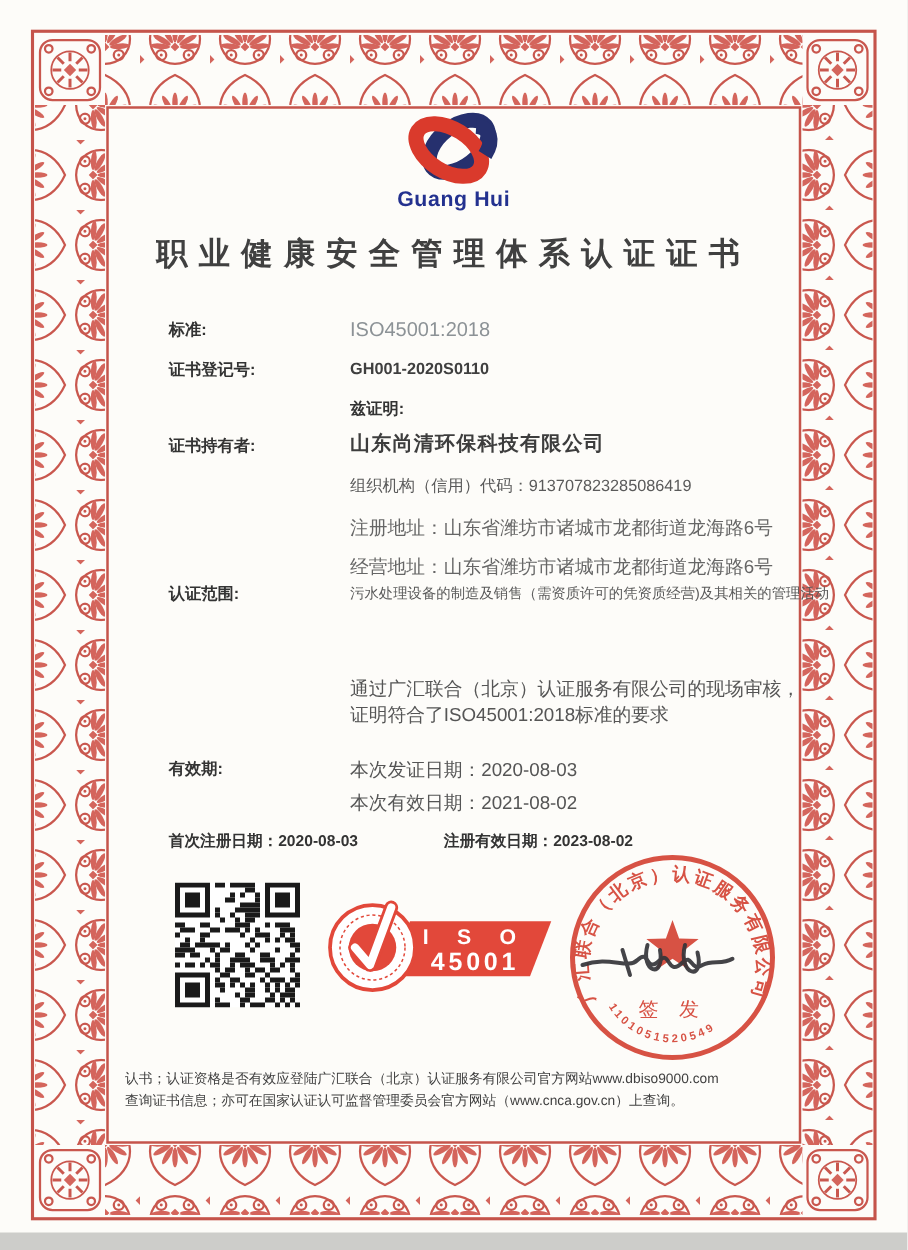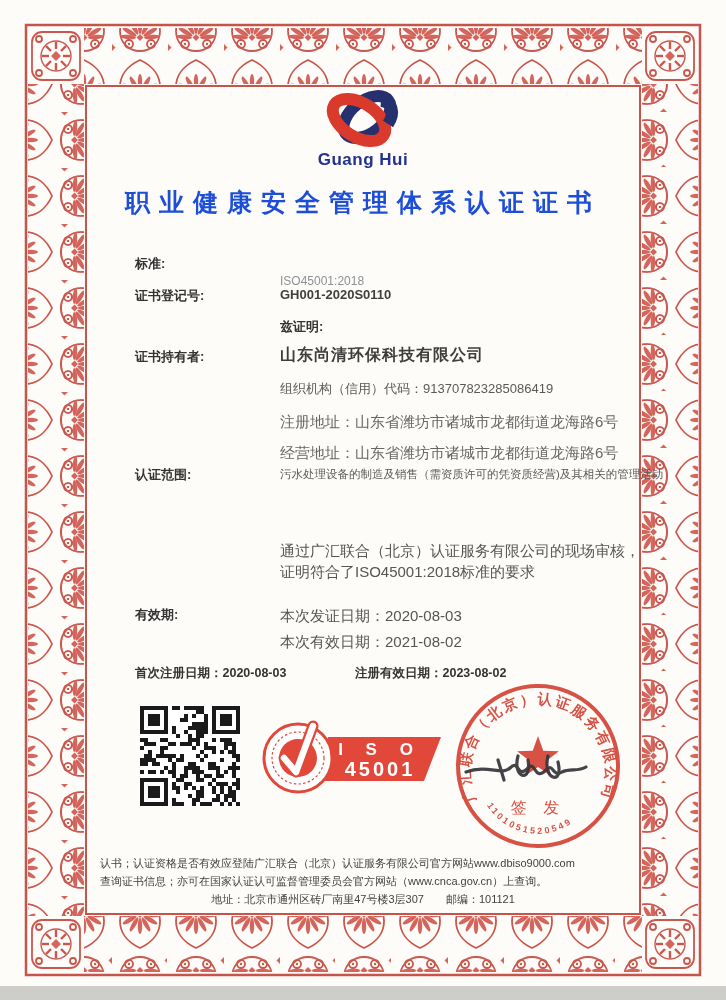--- a/index.html
+++ b/index.html
@@ -8,24 +8,24 @@
     background:#fdfcf9;overflow:hidden;
     font-family:"Liberation Sans","DejaVu Sans",sans-serif;
     color:#2b2b2b;
   }
   .abs{position:absolute;}
   .border-svg{position:absolute;left:0;top:0;}
   .logo-wrap{left:293px;top:86px;width:140px;height:66px;}
   .logo-text{left:0;top:150px;width:726px;text-align:center;
     font-weight:bold;font-size:17px;color:#23318f;letter-spacing:.5px;}
   .cert-title{left:0;top:186px;width:726px;text-align:center;
-    font-weight:bold;font-size:25px;letter-spacing:9px;color:#1d4ed8;}
+    font-weight:bold;font-size:25px;letter-spacing:9px;color:#404040;}
   .lbl{font-weight:bold;font-size:13px;color:#333;white-space:nowrap;}
   .val{font-size:15px;color:#5a5a5a;white-space:nowrap;}
-  .val-light{font-size:12px;color:#8c9296;margin-top:18px;}
+  .val-light{font-size:16px;color:#8c9296;}
   .val-bold{font-weight:bold;font-size:13px;color:#3f3f3f;text-align:right;}
   .holder{font-weight:bold;font-size:16px;color:#3d3d3d;letter-spacing:1px;}
   .date-bold{font-weight:bold;font-size:12.5px;color:#333;white-space:nowrap;}
   .footer-line{font-size:11px;color:#3f3f3f;white-space:nowrap;line-height:17.5px;}
   .footer-center{width:560px;text-align:center;}
   .scan-edge{left:0;top:986px;width:726px;height:14px;background:#cdcdca;}
 </style>
 </head>
 <body>
 
@@ -373,16 +373,15 @@
     <g fill="none" stroke="#35353a" stroke-width="3.2" stroke-linecap="round" opacity="0.92">
       <path d="M14,92 C 36,84 50,96 58,88 C 68,78 64,100 76,88 C 84,80 82,102 94,90 C 102,82 100,98 110,92 C 118,88 126,92 134,87"></path>
       <path d="M66,76 C 60,98 80,104 76,80"></path>
       <path d="M96,76 C 90,100 112,106 106,82"></path>
       <path d="M46,80 L52,100"></path>
     </g>
   </svg>
 
   <div class="abs footer-line" style="left:100px;top:855px">认书；认证资格是否有效应登陆广汇联合（北京）认证服务有限公司官方网站www.dbiso9000.com</div>
   <div class="abs footer-line" style="left:100px;top:873px">查询证书信息；亦可在国家认证认可监督管理委员会官方网站（www.cnca.gov.cn）上查询。</div>
-  <div class="abs footer-line footer-center" style="left:83px;top:891px">地址：北京市通州区砖厂南里47号楼3层307　　邮编：101121</div>
 
   <div class="abs scan-edge"></div>
 </div>
 
 </body></html>

